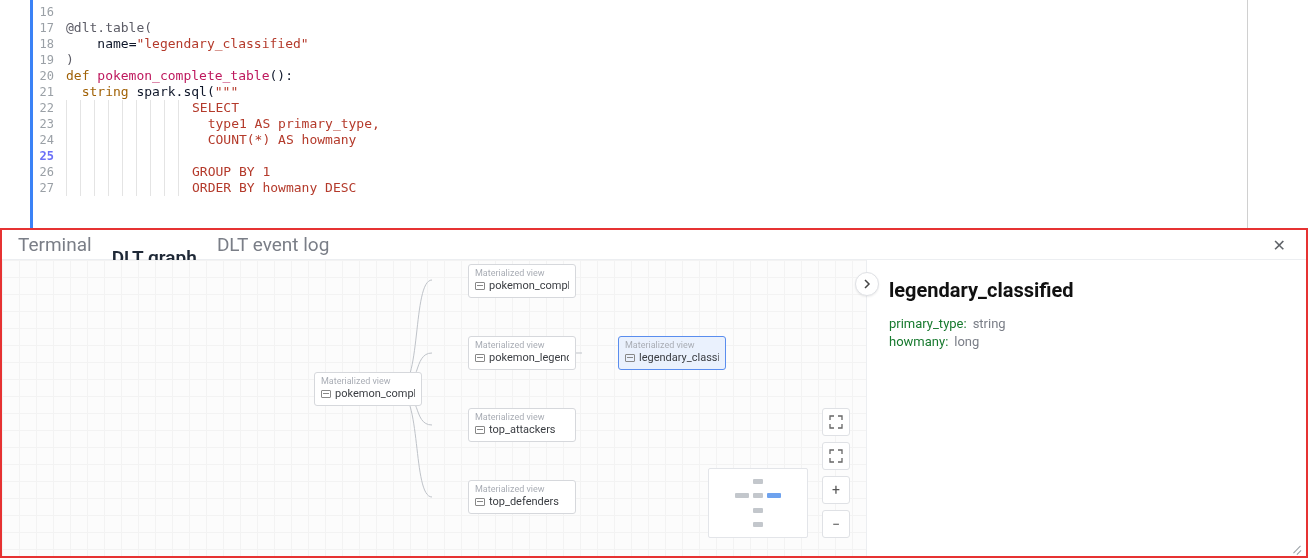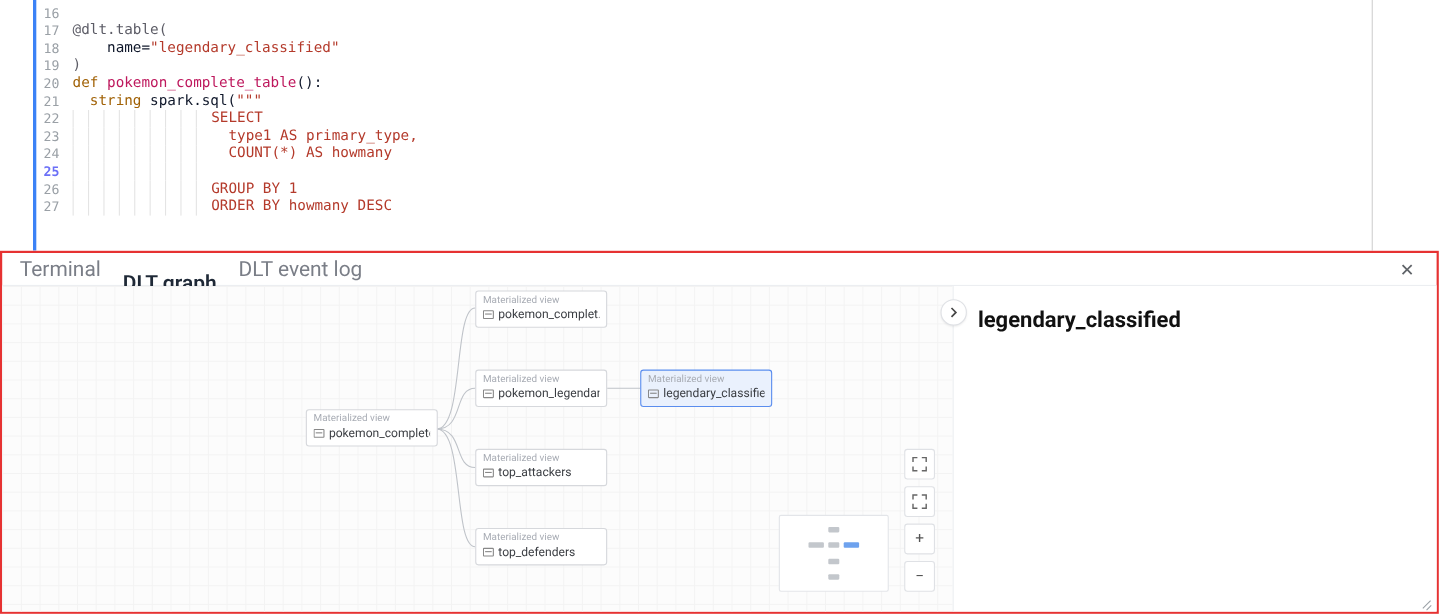--- a/index.html
+++ b/index.html
@@ -110,27 +110,28 @@
     flex: 1;
     position: relative;
     background:
       linear-gradient(#f3f3f3 1px, transparent 1px) 0 0,
       linear-gradient(90deg, #f3f3f3 1px, transparent 1px) 0 0;
     background-size: 17px 17px;
     background-color: #fcfcfc;
   }
   .node {
     position: absolute;
-    width: 120px;
+    width: 108px;
     background: #fff;
     border: 1px solid #d6d8dc;
     border-radius: 3px;
     padding: 3px 6px 5px 6px;
     font-size: 11px;
     box-shadow: 0 0 0 rgba(0,0,0,0);
+    margin-left: 36px;
   }
   .node .ntype {
     font-size: 9px;
     color: #a9adb5;
     margin-bottom: 1px;
   }
   .node .nname {
     color: #3a3d42;
     display: flex;
     align-items: center;
@@ -429,18 +430,28 @@
       </div>
     </div>
 
     <div class="detail-pane">
       <div class="collapse-circle">
         <svg width="10" height="10" viewBox="0 0 10 10">
             <path d="M3 1 L7 5 L3 9" stroke="#444" stroke-width="1.5" fill="none"></path>
           </svg>
       </div>
       <div class="detail-title">legendary_classified</div>
+      <div id="schema-rows">
+          <div class="schema-row">
+            <span class="schema-k">primary_type:</span>
+            <span class="schema-v">string</span>
+          </div>
+          <div class="schema-row">
+            <span class="schema-k">howmany:</span>
+            <span class="schema-v">long</span>
+          </div>
+        </div>
     </div>
 
   </div>
 
   <div class="resize-handle"></div>
 </div>
 
 </body></html>

